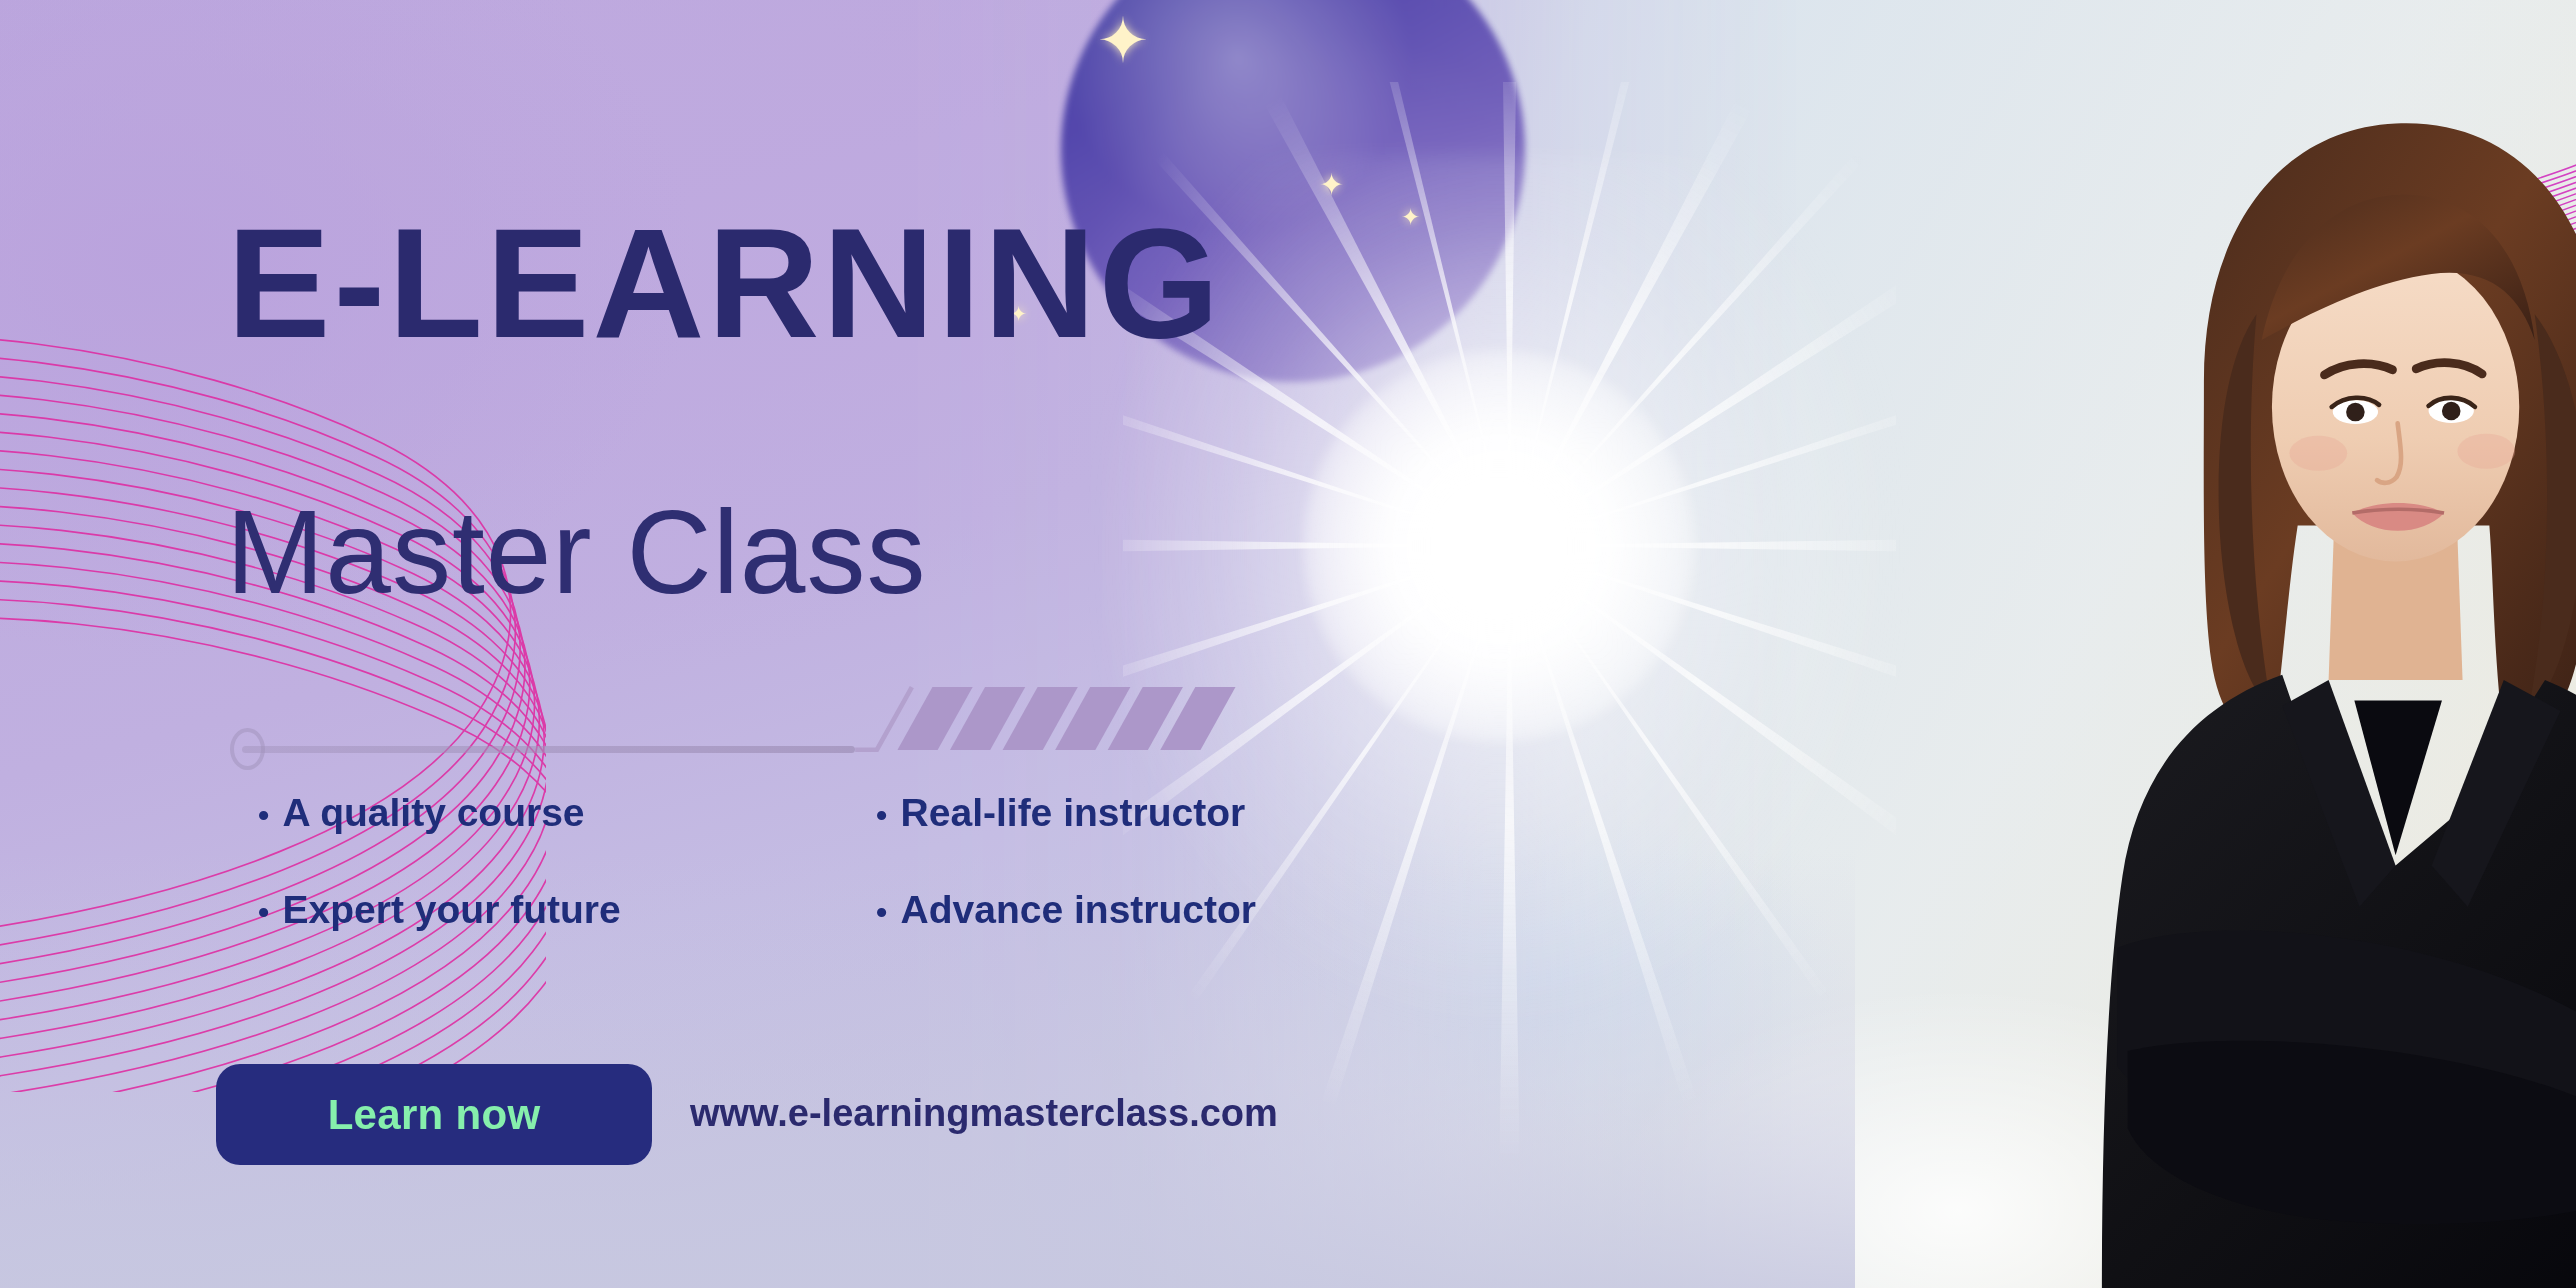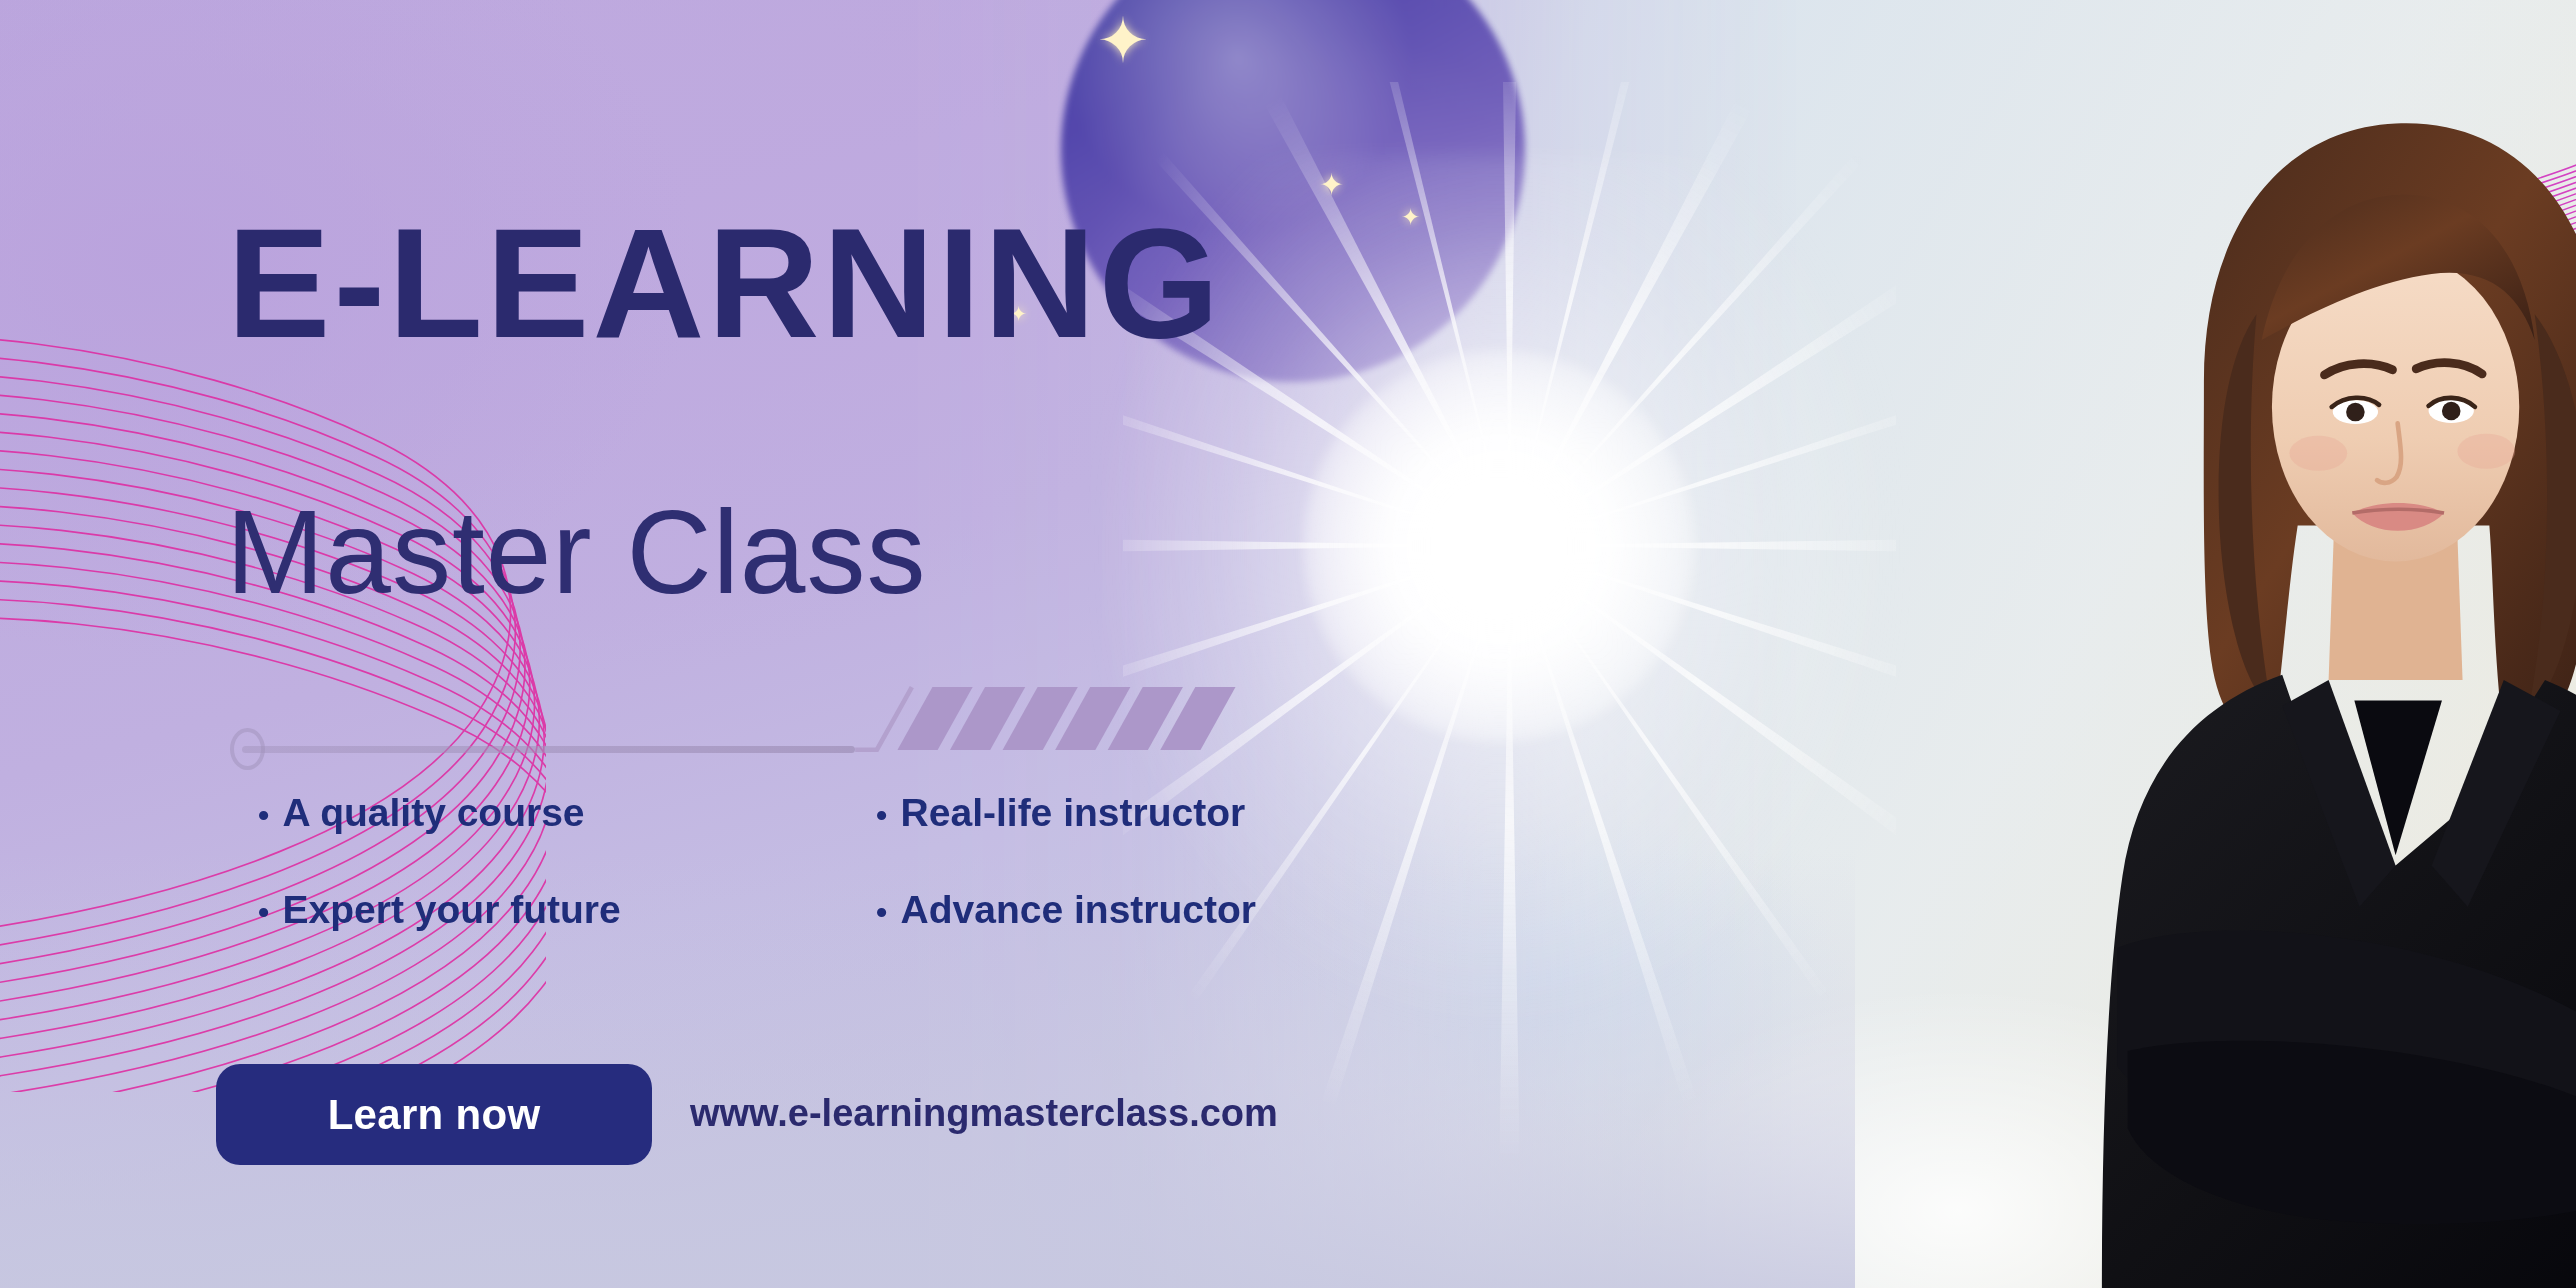--- a/index.html
+++ b/index.html
@@ -115,21 +115,21 @@
     font-size:39px;font-weight:bold;color:#1F2D7A;line-height:1;
     margin-bottom:58px;white-space:nowrap;
   }
   .bullet-dot{font-size:32px;line-height:1;color:#1F2D7A;}
 
   .cta{
     position:absolute;left:216px;top:1064px;
     width:436px;height:101px;border-radius:24px;
     background:#262C7E;
     display:flex;align-items:center;justify-content:center;
-    color:#ffffff;font-size:42px;font-weight:bold;letter-spacing:0.3px;
+    color:#86efac;font-size:42px;font-weight:bold;letter-spacing:0.3px;
     cursor:pointer;border:none;font-family:"Liberation Sans", sans-serif;
   }
   .url{
     position:absolute;left:690px;top:1092px;
     font-size:38px;font-weight:700;color:#2B2A6E;white-space:nowrap;
   }
 </style>
 </head>
 <body>
 

